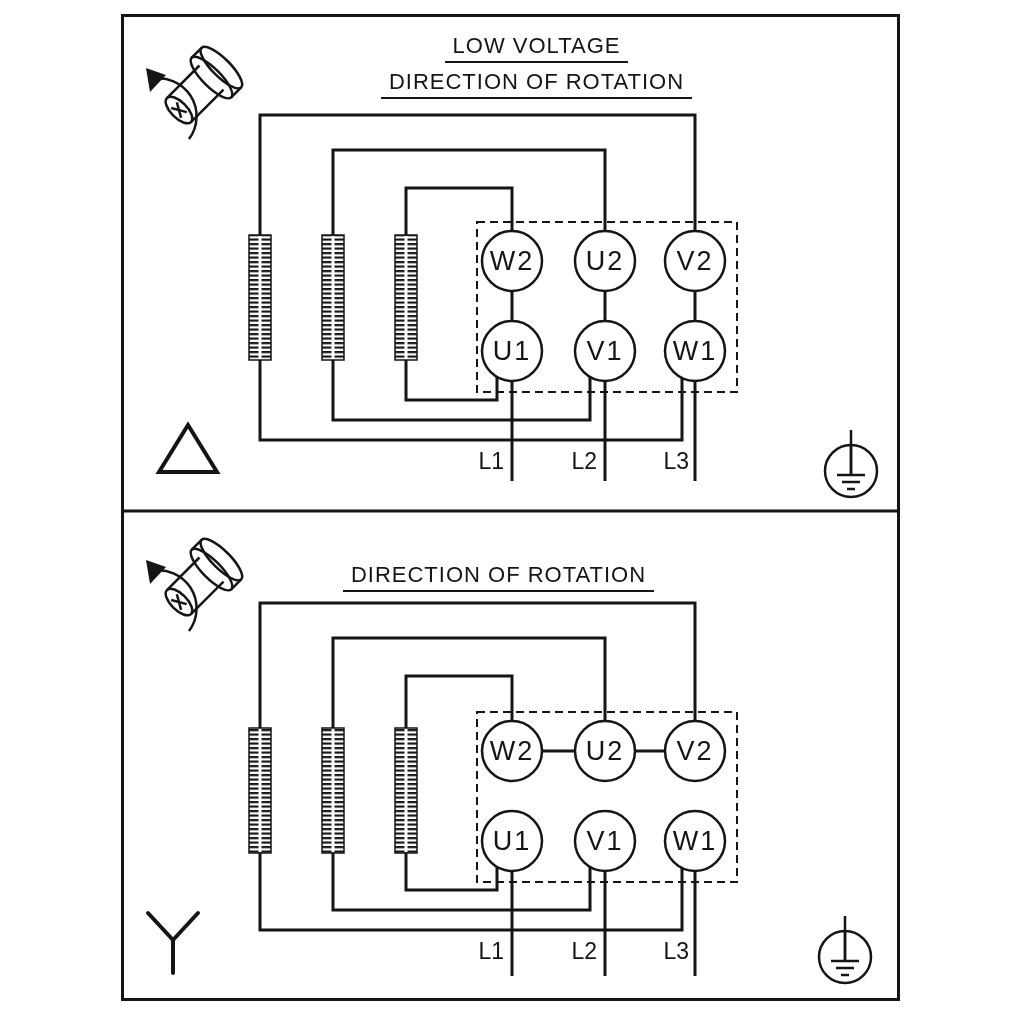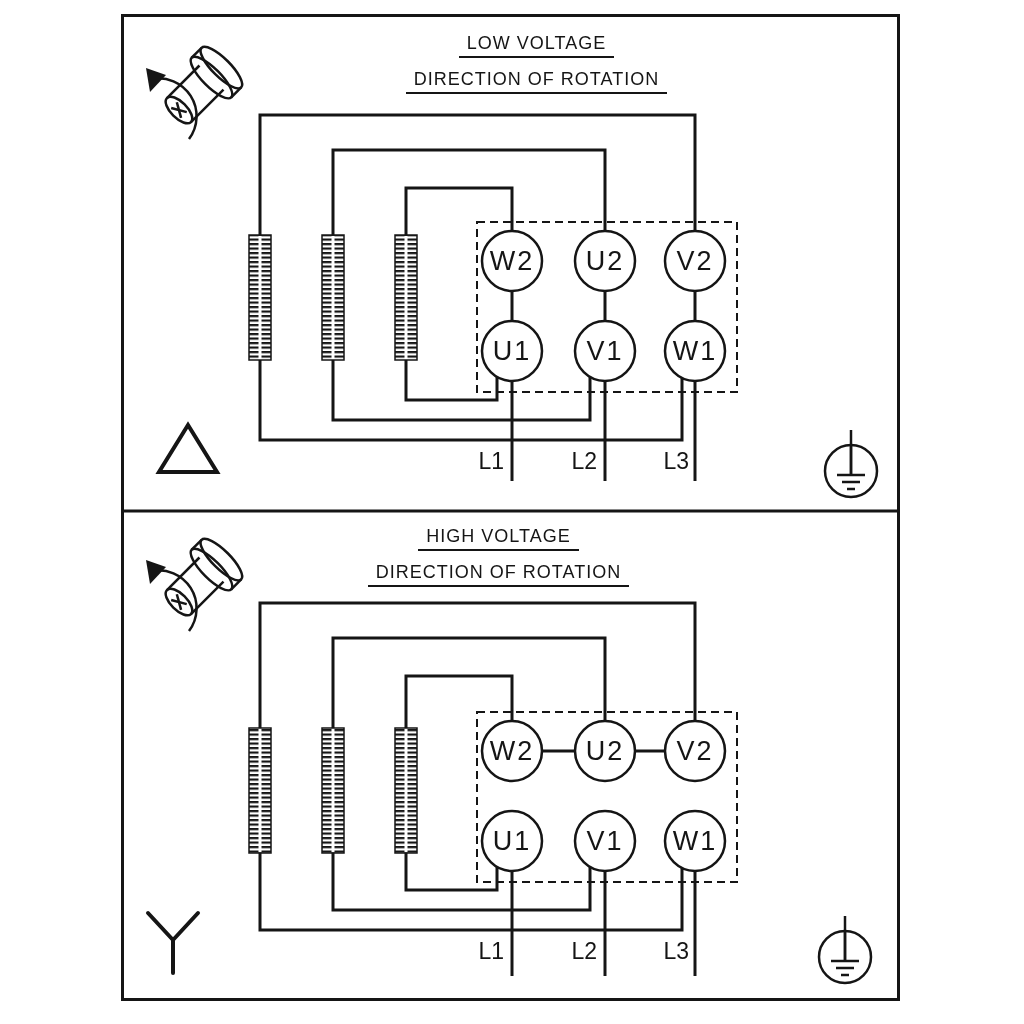--- a/index.html
+++ b/index.html
@@ -14,21 +14,21 @@
   .dashbox{fill:none;stroke:#151515;stroke-width:2;stroke-dasharray:8 5;}
   .coil{stroke:#151515;stroke-width:1.5;}
   .seam{stroke:#ffffff;stroke-width:3;}
   .link{stroke:#151515;stroke-width:3;}
   .sym{stroke:#151515;stroke-width:4;fill:none;}
   text{fill:#151515;}
   .term-label{font-size:27px;letter-spacing:2px;text-anchor:middle;}
   .l-label{font-size:23px;text-anchor:end;}
   .title-block{position:absolute;width:777px;text-align:center;}
   .title-block span{
-    display:inline-block;font-size:18px;letter-spacing:1px;
+    display:inline-block;font-size:22px;letter-spacing:1px;
     border-bottom:2px solid #151515;padding:0 8px 2px;white-space:nowrap;
   }
 </style>
 </head>
 <body>
 
 <div class="stage">
 
   <svg width="1024" height="1024" viewBox="0 0 1024 1024">
     <defs>
@@ -193,20 +193,17 @@
     </g>
   </svg>
 
   <div class="title-block" style="left:148px;top:33px;">
     <span>LOW VOLTAGE</span>
   </div>
   <div class="title-block" style="left:148px;top:69px;">
     <span>DIRECTION OF ROTATION</span>
   </div>
 
-  <div class="title-block" style="left:110px;top:526px;">
-    <span>HIGH VOLTAGE</span>
-  </div>
   <div class="title-block" style="left:110px;top:562px;">
     <span>DIRECTION OF ROTATION</span>
   </div>
 
 </div>
 
 </body></html>

